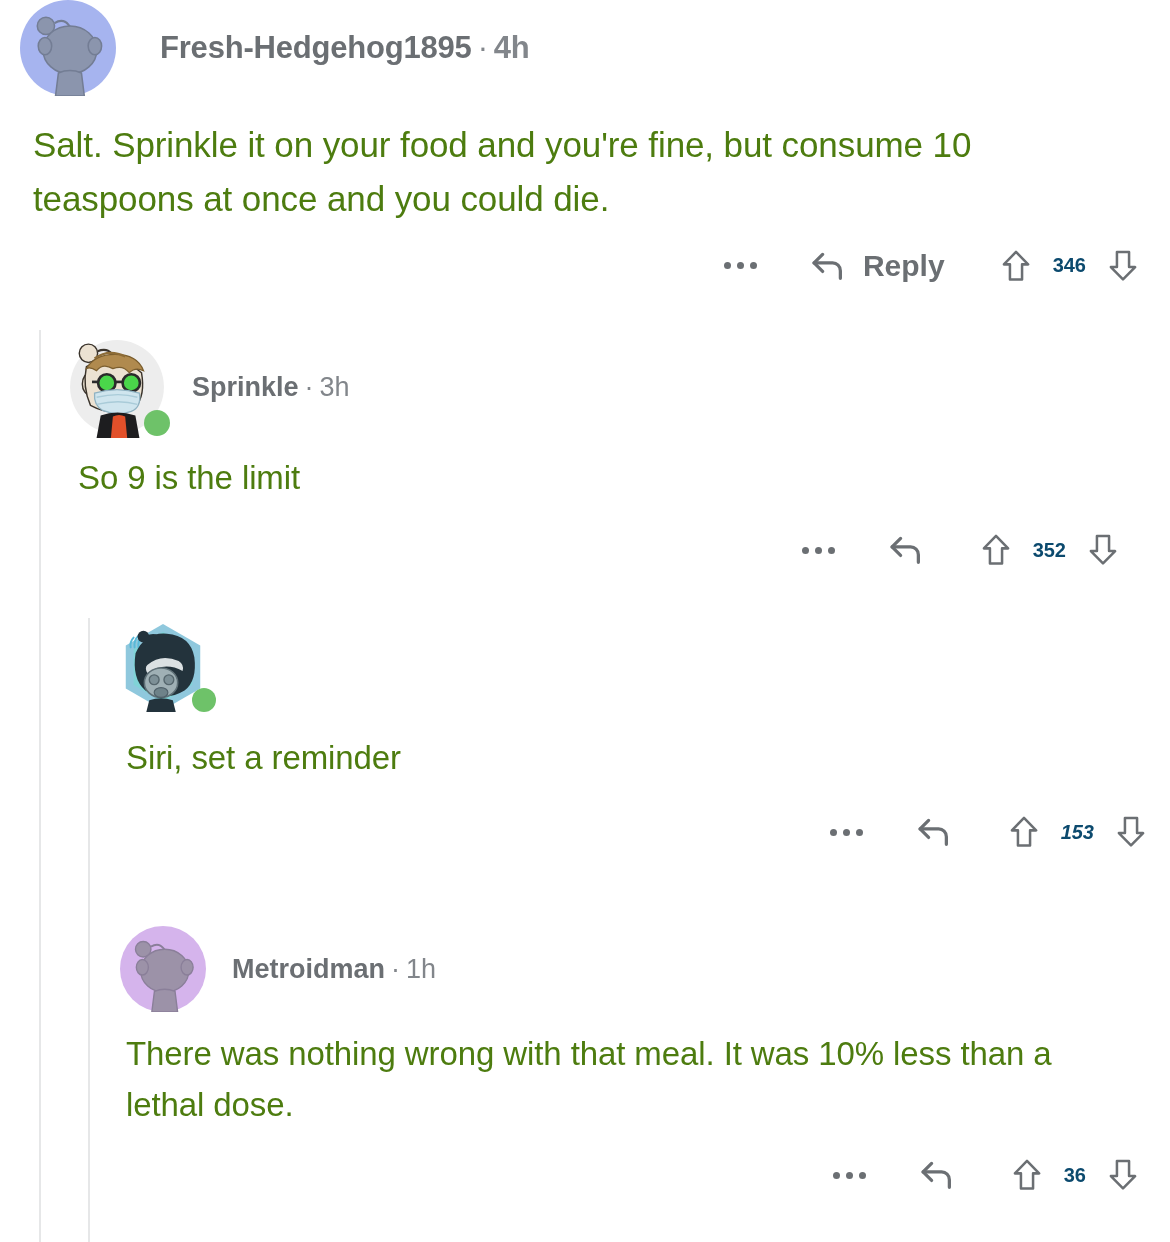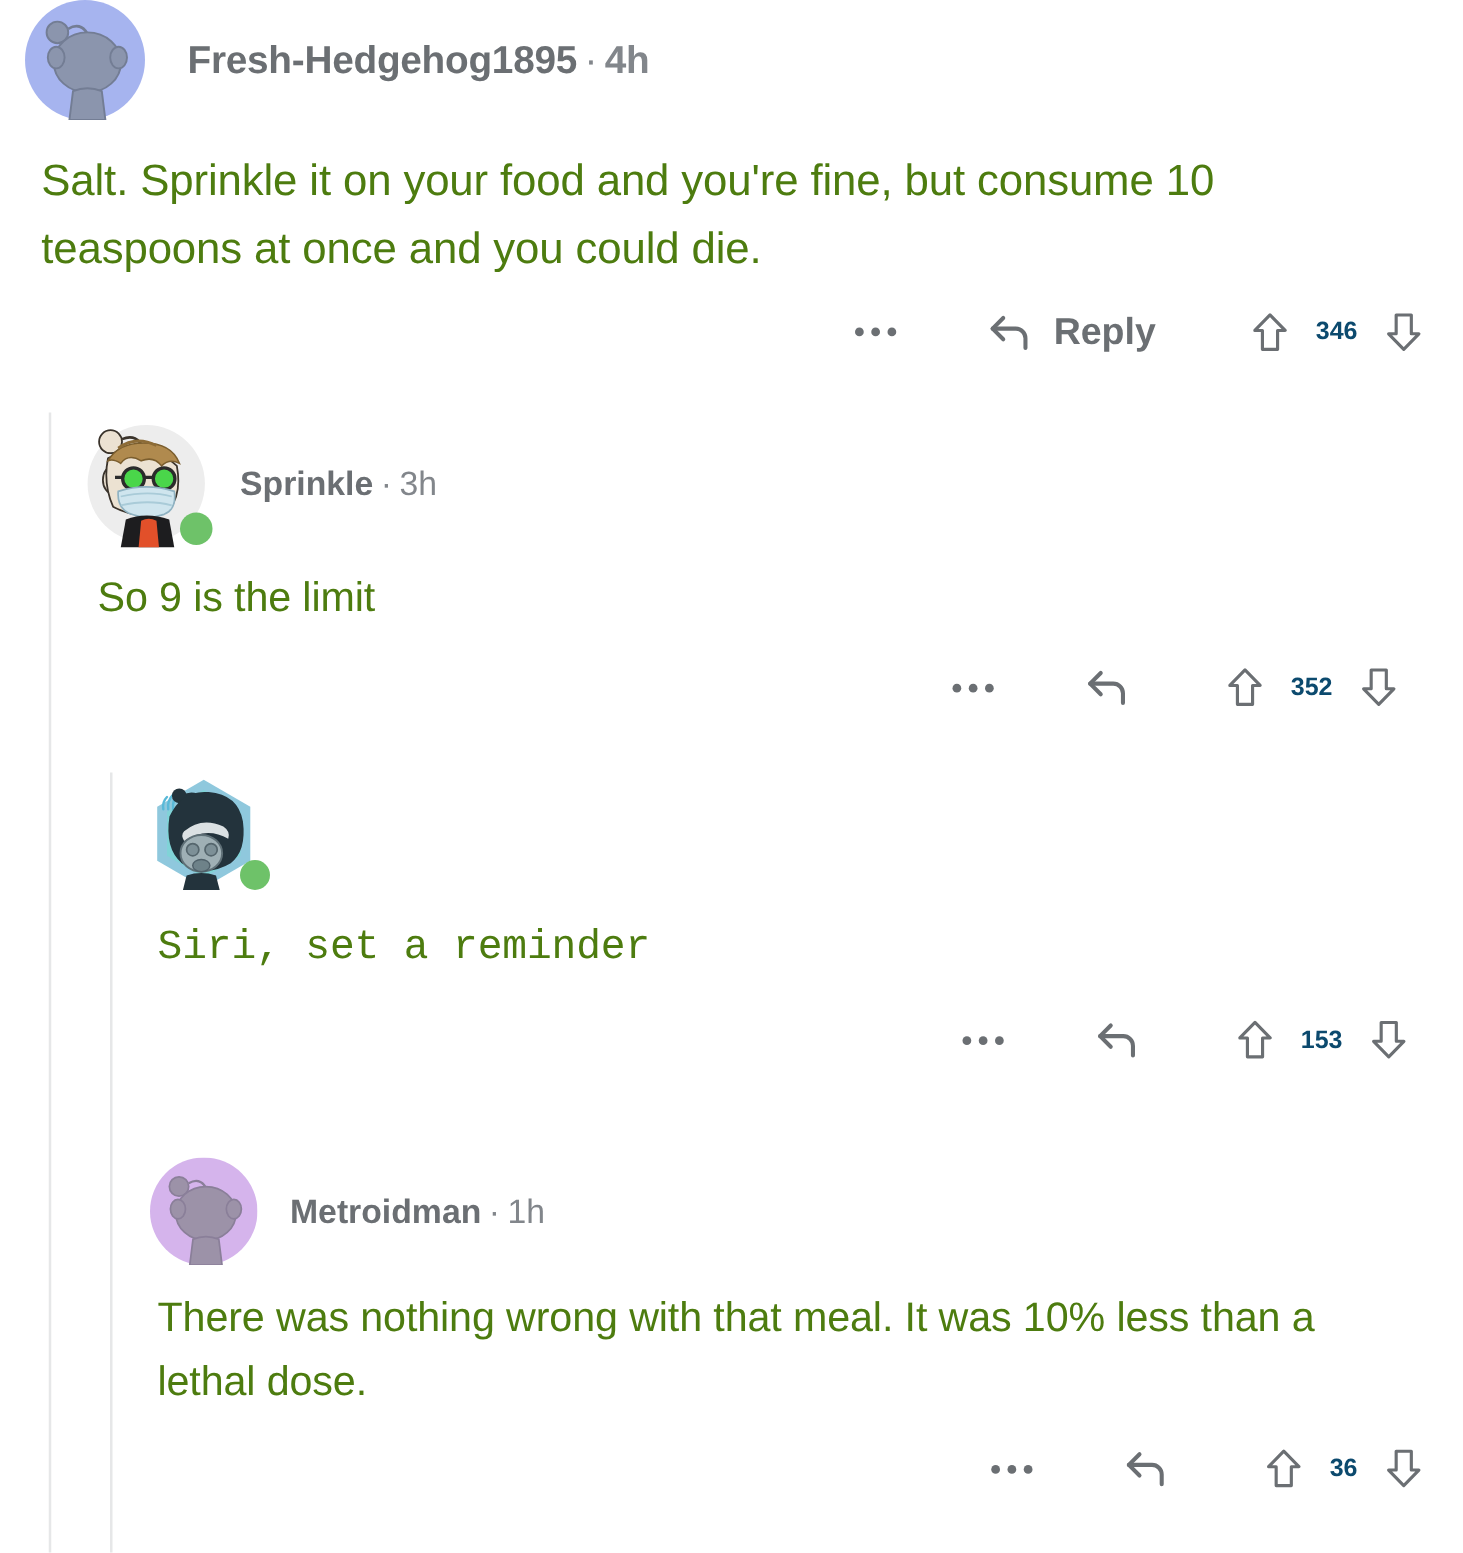--- a/index.html
+++ b/index.html
@@ -71,21 +71,21 @@
     color: #82868b;
     padding: 0 6px;
   }
   .age {
     color: #82868b;
     font-weight: 400;
   }
 
   
   .c0 .avatar-wrap { width: 96px; height: 96px; margin-left: 20px; }
-  .c0 .uname-row { margin-left: 34px; font-size: 31px; letter-spacing: -0.2px; }
+  .c0 .uname-row { margin-left: 44px; font-size: 31px; letter-spacing: -0.2px; }
   .c0 .age { font-size: 31px; font-weight: 700; }
 
   .c1 .avatar-wrap { width: 102px; height: 102px; margin-left: 4px; }
   .c1 .uname-row { margin-left: 24px; font-size: 27px; }
   .c1 .age { font-size: 27px; }
 
   .c2 .avatar-wrap { width: 98px; height: 98px; margin-left: 4px; }
   .c2 .uname-row { margin-left: 18px; font-size: 27px; }
   .c2 .age { font-size: 27px; }
 
@@ -95,34 +95,33 @@
 
   
   .cbody {
     color: #4d7c0f;
     font-size: 33px;
     line-height: 1.55;
     letter-spacing: -0.1px;
   }
   .c0 .cbody { margin-left: 33px; margin-top: 22px; width: 1010px; font-size: 35px; }
   .c1 .cbody { margin-left: 16px; margin-top: 14px; width: 980px; }
-  .c2 .cbody { margin-left: 16px; margin-top: 16px; width: 940px; font-family: Liberation Mono, monospace; }
+  .c2 .cbody { margin-left: 16px; margin-top: 16px; width: 940px; }
   .c3 .cbody { margin-left: 16px; margin-top: 16px; width: 960px; }
 
   
   .actions {
     display: flex;
     align-items: center;
     justify-content: flex-end;
     color: #6b6f73;
-    gap: 20px;
   }
   .c0 .actions { margin-top: 22px; padding-right: 32px; }
   .c1 .actions { margin-top: 30px; padding-right: 52px; }
-  .c2 .actions { margin-top: 32px; padding-right: 44px; }
+  .c2 .actions { margin-top: 32px; padding-right: 24px; font-style: italic; }
   .c3 .actions { margin-top: 28px; padding-right: 32px; justify-content: flex-end; }
 
   .act {
     display: flex;
     align-items: center;
     cursor: pointer;
   }
   .ellipsis {
     display: flex;
     align-items: center;

